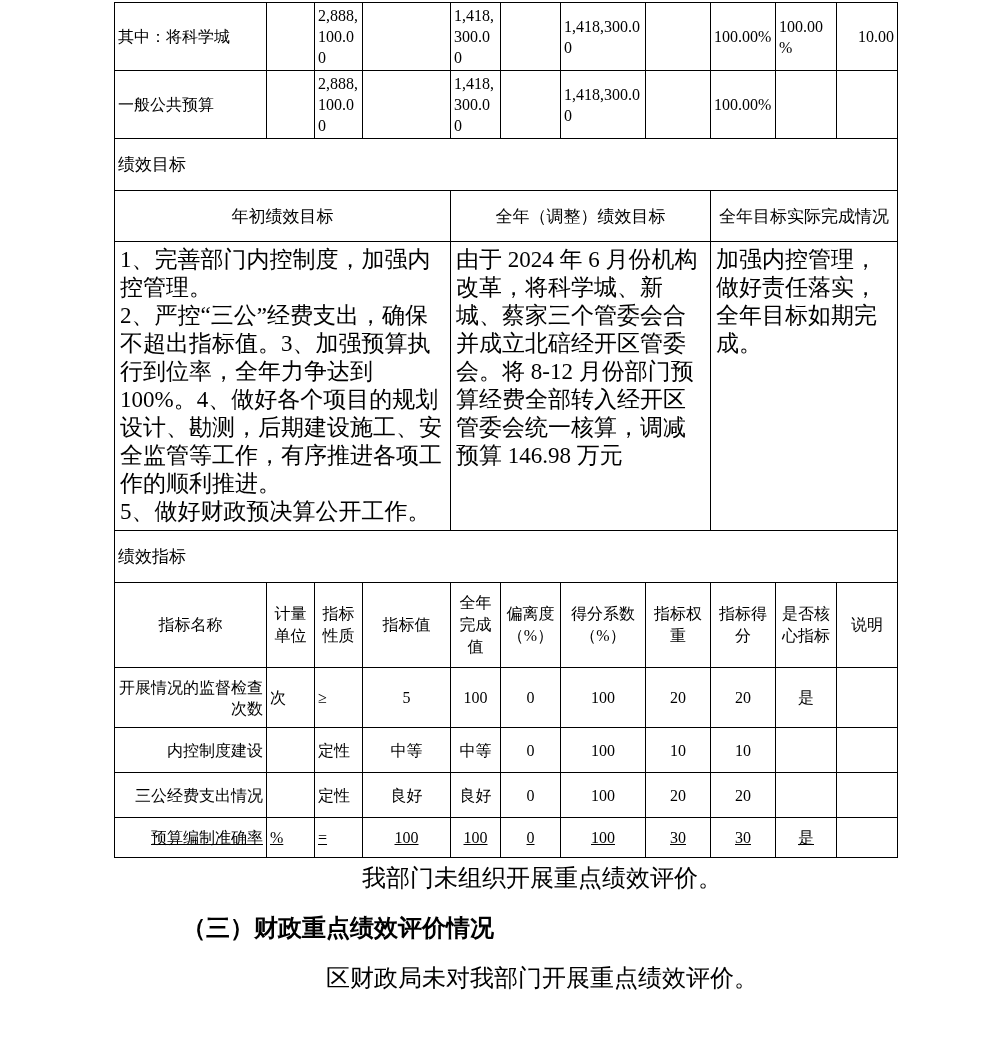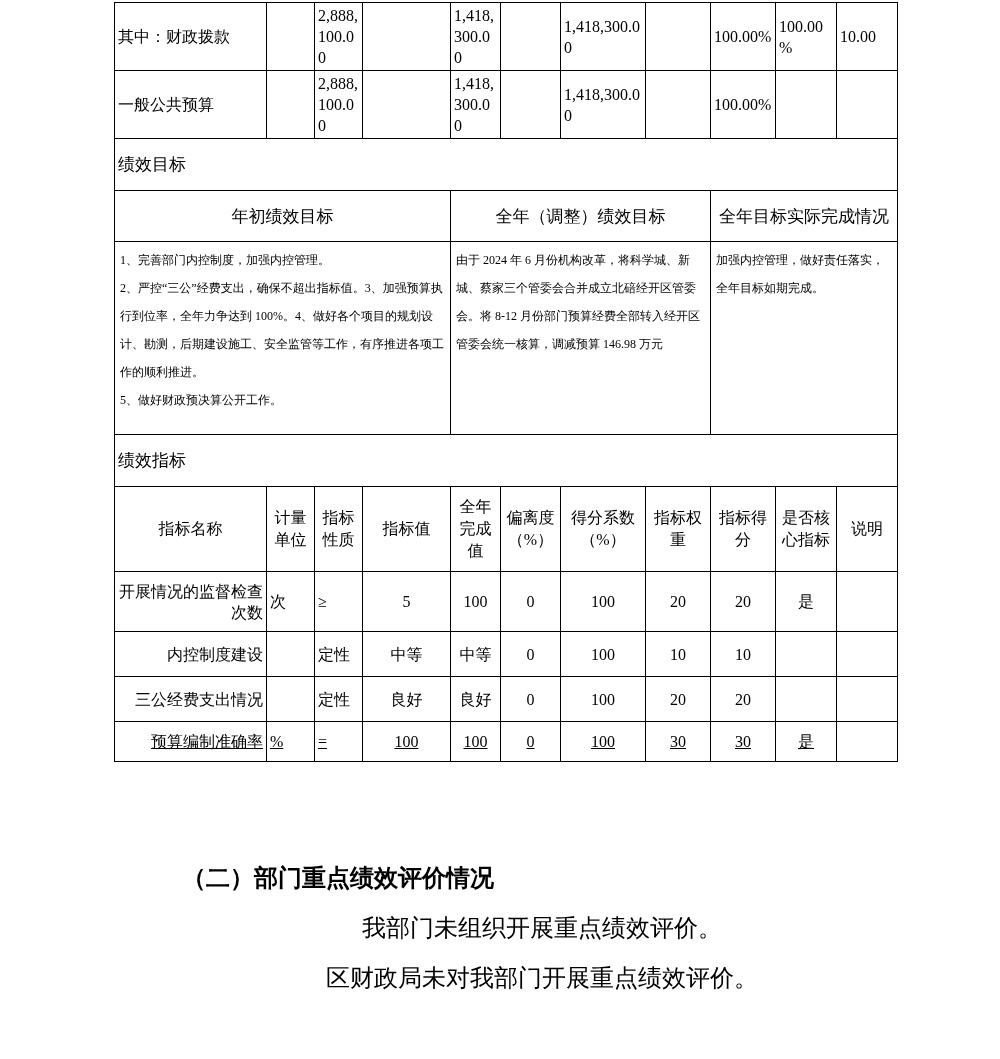--- a/index.html
+++ b/index.html
@@ -25,30 +25,30 @@
     border: 1px solid #000000;
     font-size: 16px;
     line-height: 21px;
     padding: 2px 3px;
     vertical-align: middle;
     overflow-wrap: break-word;
     word-wrap: break-word;
   }
   .al { text-align: left; }
   .ac { text-align: center; }
-  .ar { padding-right: 4px; }
+  .ar { text-align: right; padding-right: 4px; }
   .lbl { padding-left: 5px; }
   .row-sum td { height: 66px; }
   .row-banner td { height: 52px; font-size: 17px; }
   .row-goalhead td { height: 51px; font-size: 17px; text-align: center; }
   .row-goalbody td {
     height: 193px;
     vertical-align: top;
     text-align: left;
-    font-size: 12px;
+    font-size: 23px;
     line-height: 28px;
     padding: 4px 5px;
   }
   .row-indhead td { height: 85px; text-align: center; line-height: 22px; padding: 2px; }
   .row-ind td { height: 45px; }
   .row-ind-first td { height: 60px; }
   .row-ind-last td { height: 40px; text-decoration: underline; }
   .namecell { padding: 2px 5px; text-align: right; }
   .goal-line { margin: 0; }
   .notes {
@@ -77,21 +77,21 @@
         <col style="width:60px">
       <col style="width:85px">
         <col style="width:65px">
         <col style="width:65px">
       <col style="width:61px">
         <col style="width:61px">
     </colgroup>
     <tbody>
 
       <tr class="row-sum">
-        <td class="al lbl">其中：财政拨款</td>
+        <td class="al lbl">其中：将科学城</td>
         <td class="al"></td>
         <td class="al">2,888,100.00</td>
         <td class="al"></td>
         <td class="al">1,418,300.00</td>
         <td class="al"></td>
         <td class="al">1,418,300.00</td>
         <td class="al"></td>
         <td class="al">100.00%</td>
         <td class="al">100.00%</td>
         <td class="ar">10.00</td>
@@ -207,18 +207,18 @@
         <td class="ac">30</td>
         <td class="ac">30</td>
         <td class="ac">是</td>
         <td class="ac"></td>
       </tr>
 
     </tbody>
   </table>
 
   <div class="notes">
-    <div class="note-heading">（二）部门重点绩效评价情况</div>
     <div class="note-body">我部门未组织开展重点绩效评价。</div>
+    <div class="note-heading">（三）财政重点绩效评价情况</div>
     <div class="note-body">区财政局未对我部门开展重点绩效评价。</div>
   </div>
 
 </div>
 
 </body></html>

